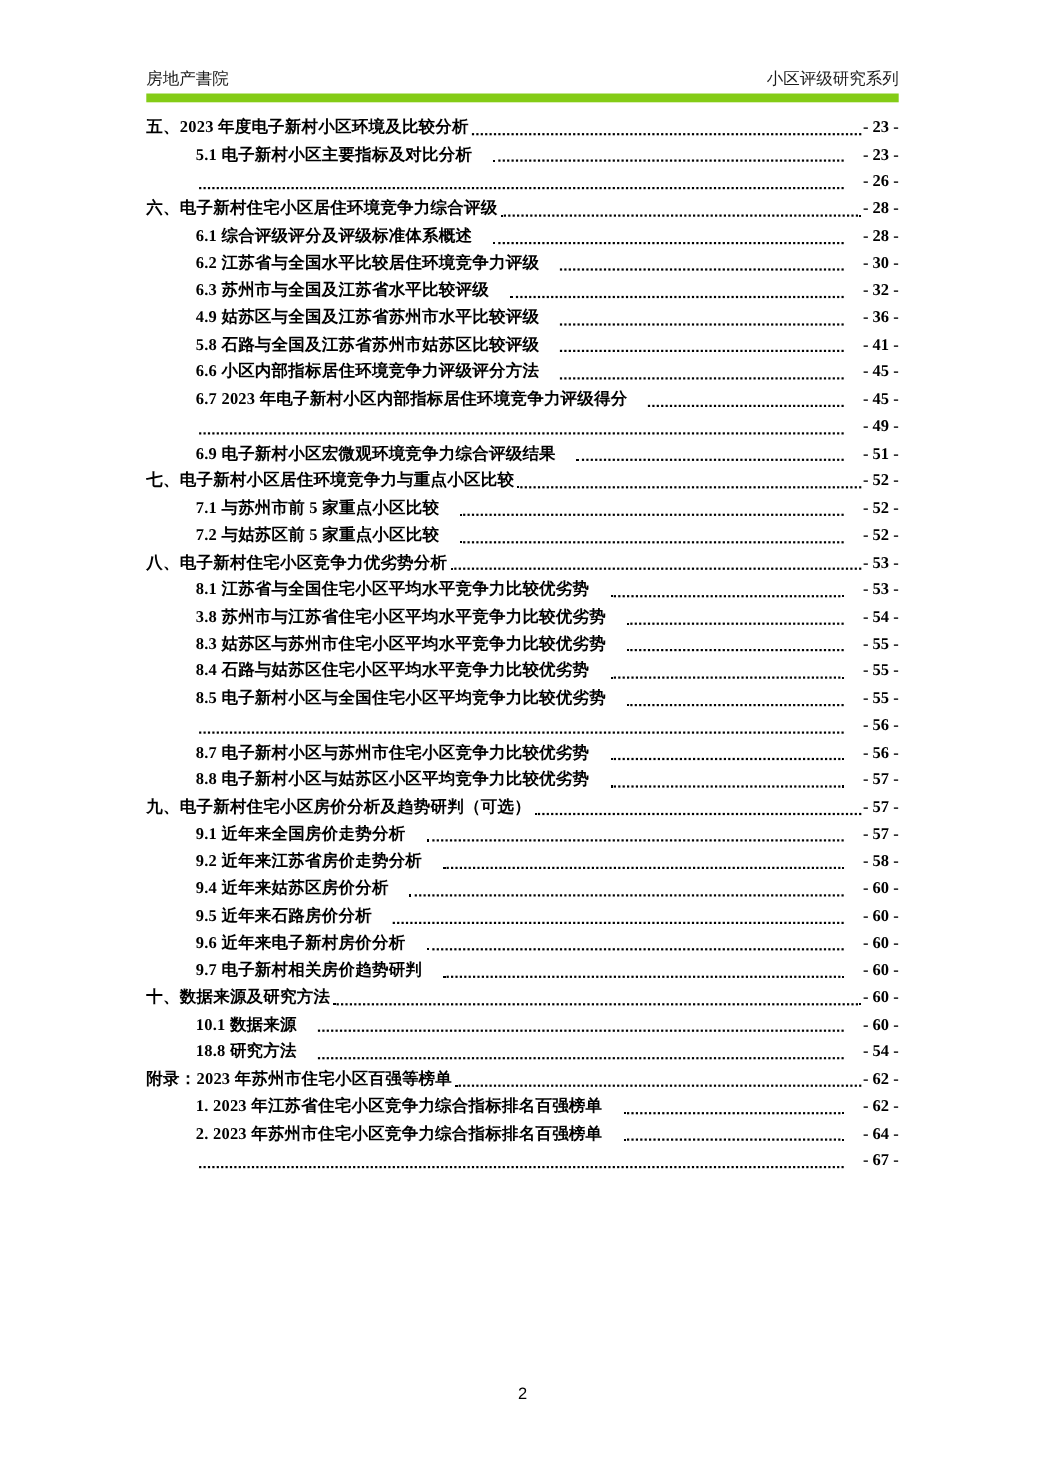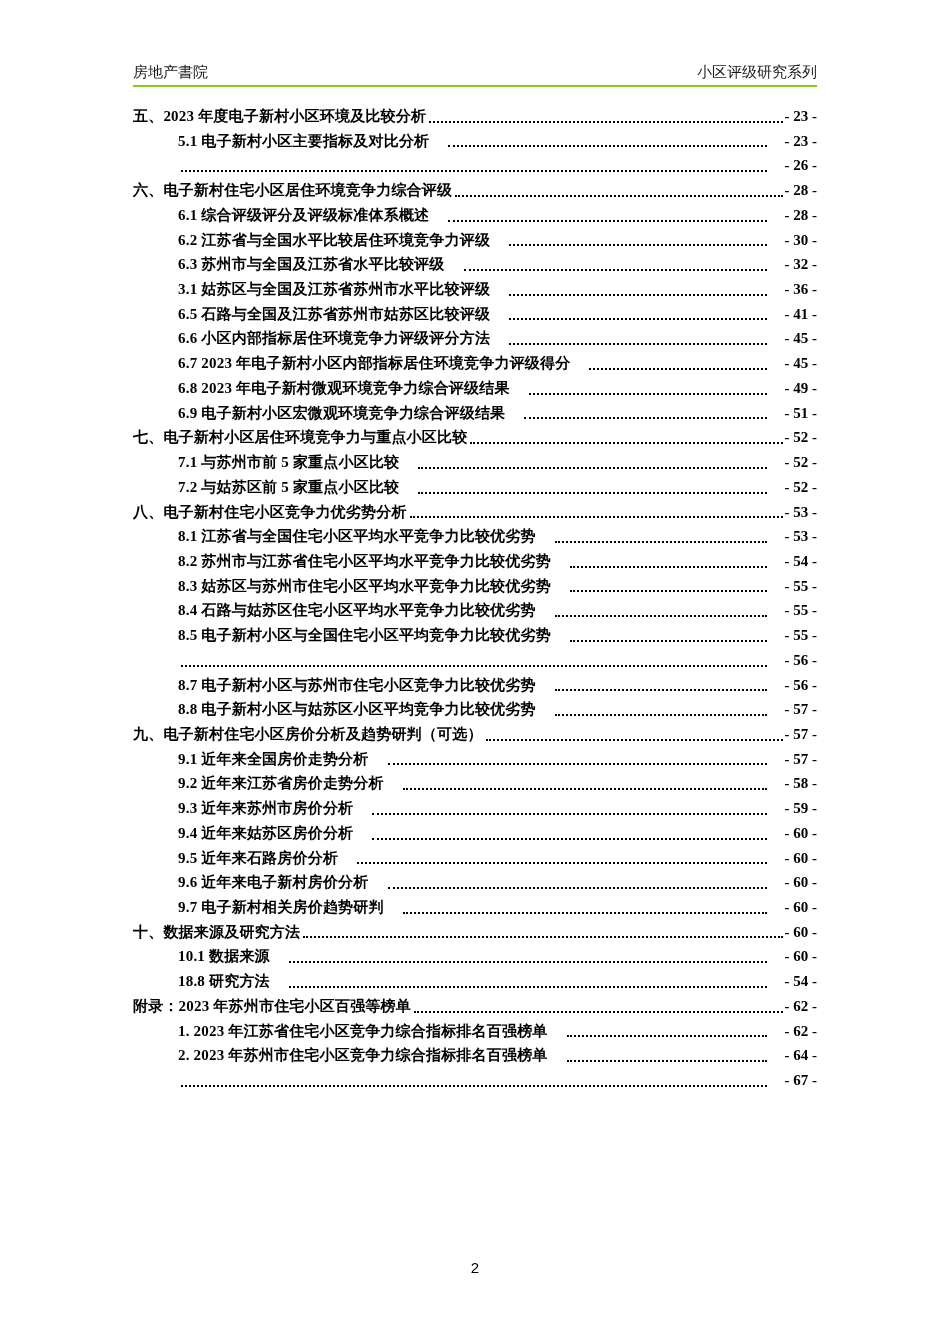--- a/index.html
+++ b/index.html
@@ -18,21 +18,21 @@
   
   .page-header {
     position: absolute;
     left: 133px;
     top: 62px;
     width: 684px;
     display: flex;
     justify-content: space-between;
     align-items: flex-end;
     padding-bottom: 3px;
-    border-bottom: 2px solid #84cc16;
+    border-bottom: 8px solid #84cc16;
     font-family: "Liberation Sans", "DejaVu Sans", sans-serif;
     font-size: 15px;
     line-height: 20px;
     color: #1a1a1a;
   }
   
   .toc {
     position: absolute;
     left: 133px;
     top: 104px;
@@ -121,45 +121,44 @@
       <span class="toc-page">- 30 -</span>
     </div>
 
     <div class="toc-row lvl2">
       <span class="toc-title">6.3 苏州市与全国及江苏省水平比较评级</span>
       <span class="dot-leader"></span>
       <span class="toc-page">- 32 -</span>
     </div>
 
     <div class="toc-row lvl2">
-      <span class="toc-title">3.1 姑苏区与全国及江苏省苏州市水平比较评级</span>
+      <span class="toc-title">4.9 姑苏区与全国及江苏省苏州市水平比较评级</span>
       <span class="dot-leader"></span>
       <span class="toc-page">- 36 -</span>
     </div>
 
     <div class="toc-row lvl2">
-      <span class="toc-title">6.5 石路与全国及江苏省苏州市姑苏区比较评级</span>
+      <span class="toc-title">5.8 石路与全国及江苏省苏州市姑苏区比较评级</span>
       <span class="dot-leader"></span>
       <span class="toc-page">- 41 -</span>
     </div>
 
     <div class="toc-row lvl2">
       <span class="toc-title">6.6 小区内部指标居住环境竞争力评级评分方法</span>
       <span class="dot-leader"></span>
       <span class="toc-page">- 45 -</span>
     </div>
 
     <div class="toc-row lvl2">
       <span class="toc-title">6.7 2023 年电子新村小区内部指标居住环境竞争力评级得分</span>
       <span class="dot-leader"></span>
       <span class="toc-page">- 45 -</span>
     </div>
 
     <div class="toc-row lvl2">
-      <span class="toc-title">6.8 2023 年电子新村微观环境竞争力综合评级结果</span>
       <span class="dot-leader"></span>
       <span class="toc-page">- 49 -</span>
     </div>
 
     <div class="toc-row lvl2">
       <span class="toc-title">6.9 电子新村小区宏微观环境竞争力综合评级结果</span>
       <span class="dot-leader"></span>
       <span class="toc-page">- 51 -</span>
     </div>
 
@@ -187,21 +186,21 @@
       <span class="toc-page">- 53 -</span>
     </div>
 
     <div class="toc-row lvl2">
       <span class="toc-title">8.1 江苏省与全国住宅小区平均水平竞争力比较优劣势</span>
       <span class="dot-leader"></span>
       <span class="toc-page">- 53 -</span>
     </div>
 
     <div class="toc-row lvl2">
-      <span class="toc-title">8.2 苏州市与江苏省住宅小区平均水平竞争力比较优劣势</span>
+      <span class="toc-title">3.8 苏州市与江苏省住宅小区平均水平竞争力比较优劣势</span>
       <span class="dot-leader"></span>
       <span class="toc-page">- 54 -</span>
     </div>
 
     <div class="toc-row lvl2">
       <span class="toc-title">8.3 姑苏区与苏州市住宅小区平均水平竞争力比较优劣势</span>
       <span class="dot-leader"></span>
       <span class="toc-page">- 55 -</span>
     </div>
 
@@ -245,25 +244,20 @@
       <span class="dot-leader"></span>
       <span class="toc-page">- 57 -</span>
     </div>
 
     <div class="toc-row lvl2">
       <span class="toc-title">9.2 近年来江苏省房价走势分析</span>
       <span class="dot-leader"></span>
       <span class="toc-page">- 58 -</span>
     </div>
 
-    <div class="toc-row lvl2">
-      <span class="toc-title">9.3 近年来苏州市房价分析</span>
-      <span class="dot-leader"></span>
-      <span class="toc-page">- 59 -</span>
-    </div>
 
     <div class="toc-row lvl2">
       <span class="toc-title">9.4 近年来姑苏区房价分析</span>
       <span class="dot-leader"></span>
       <span class="toc-page">- 60 -</span>
     </div>
 
     <div class="toc-row lvl2">
       <span class="toc-title">9.5 近年来石路房价分析</span>
       <span class="dot-leader"></span>

